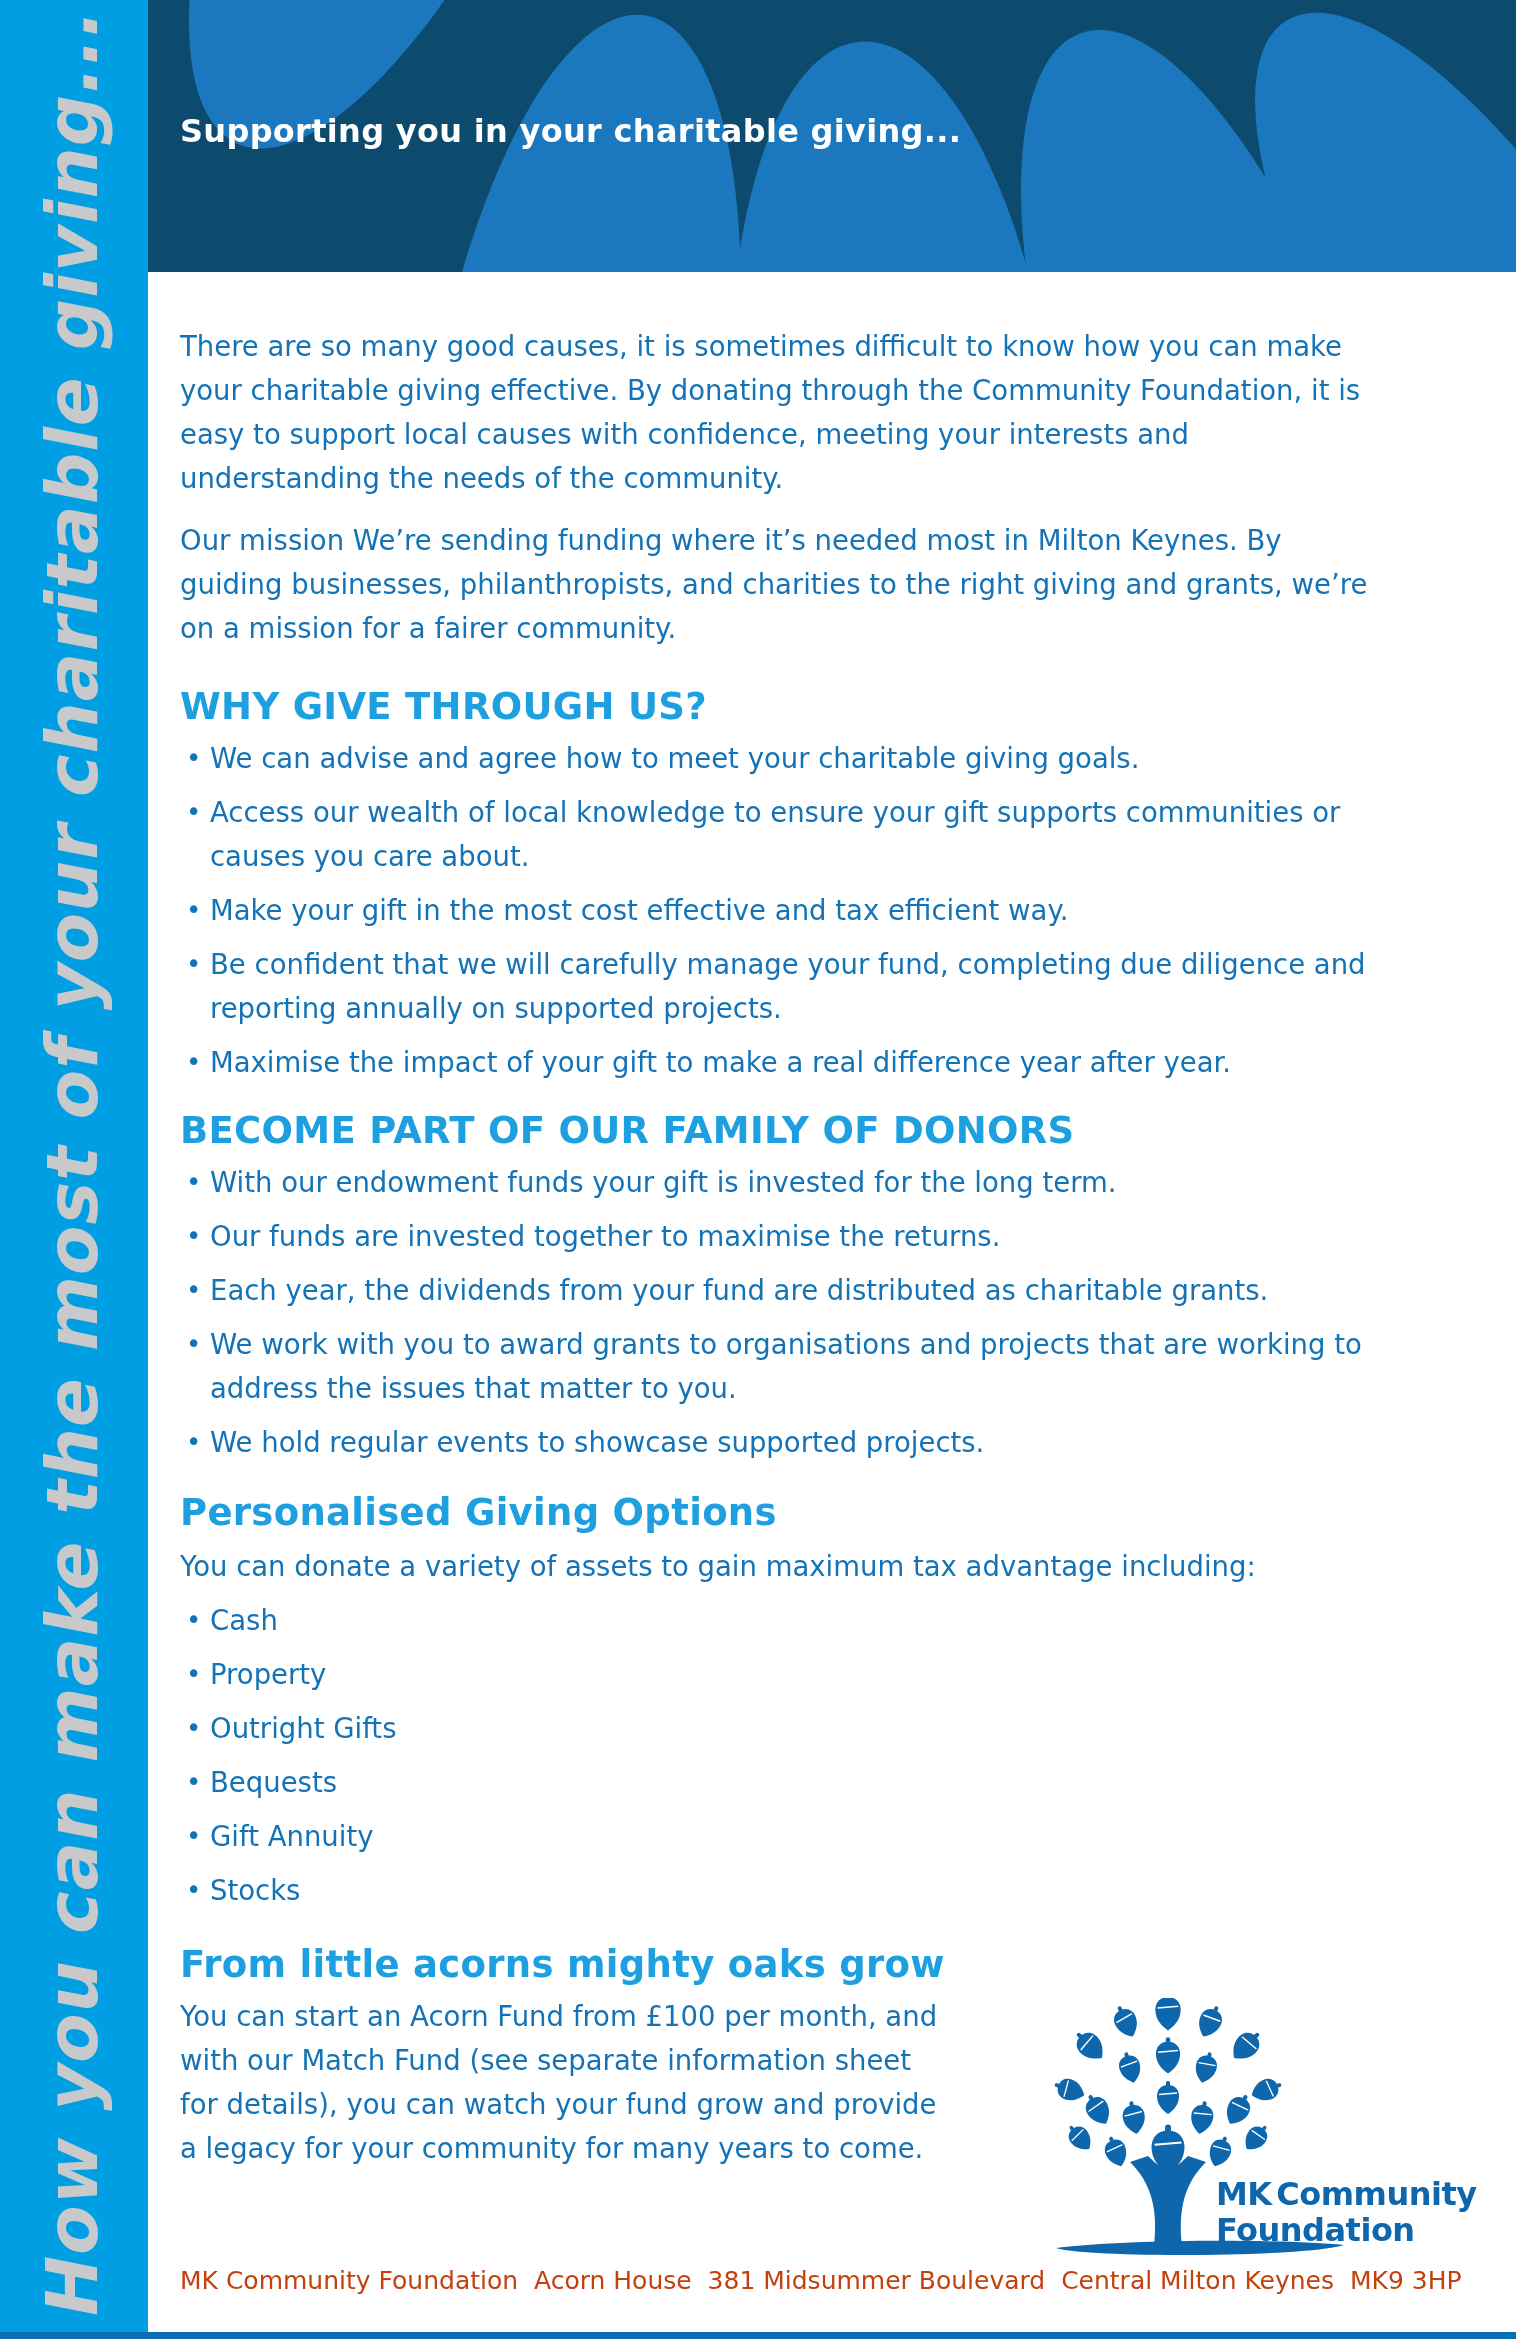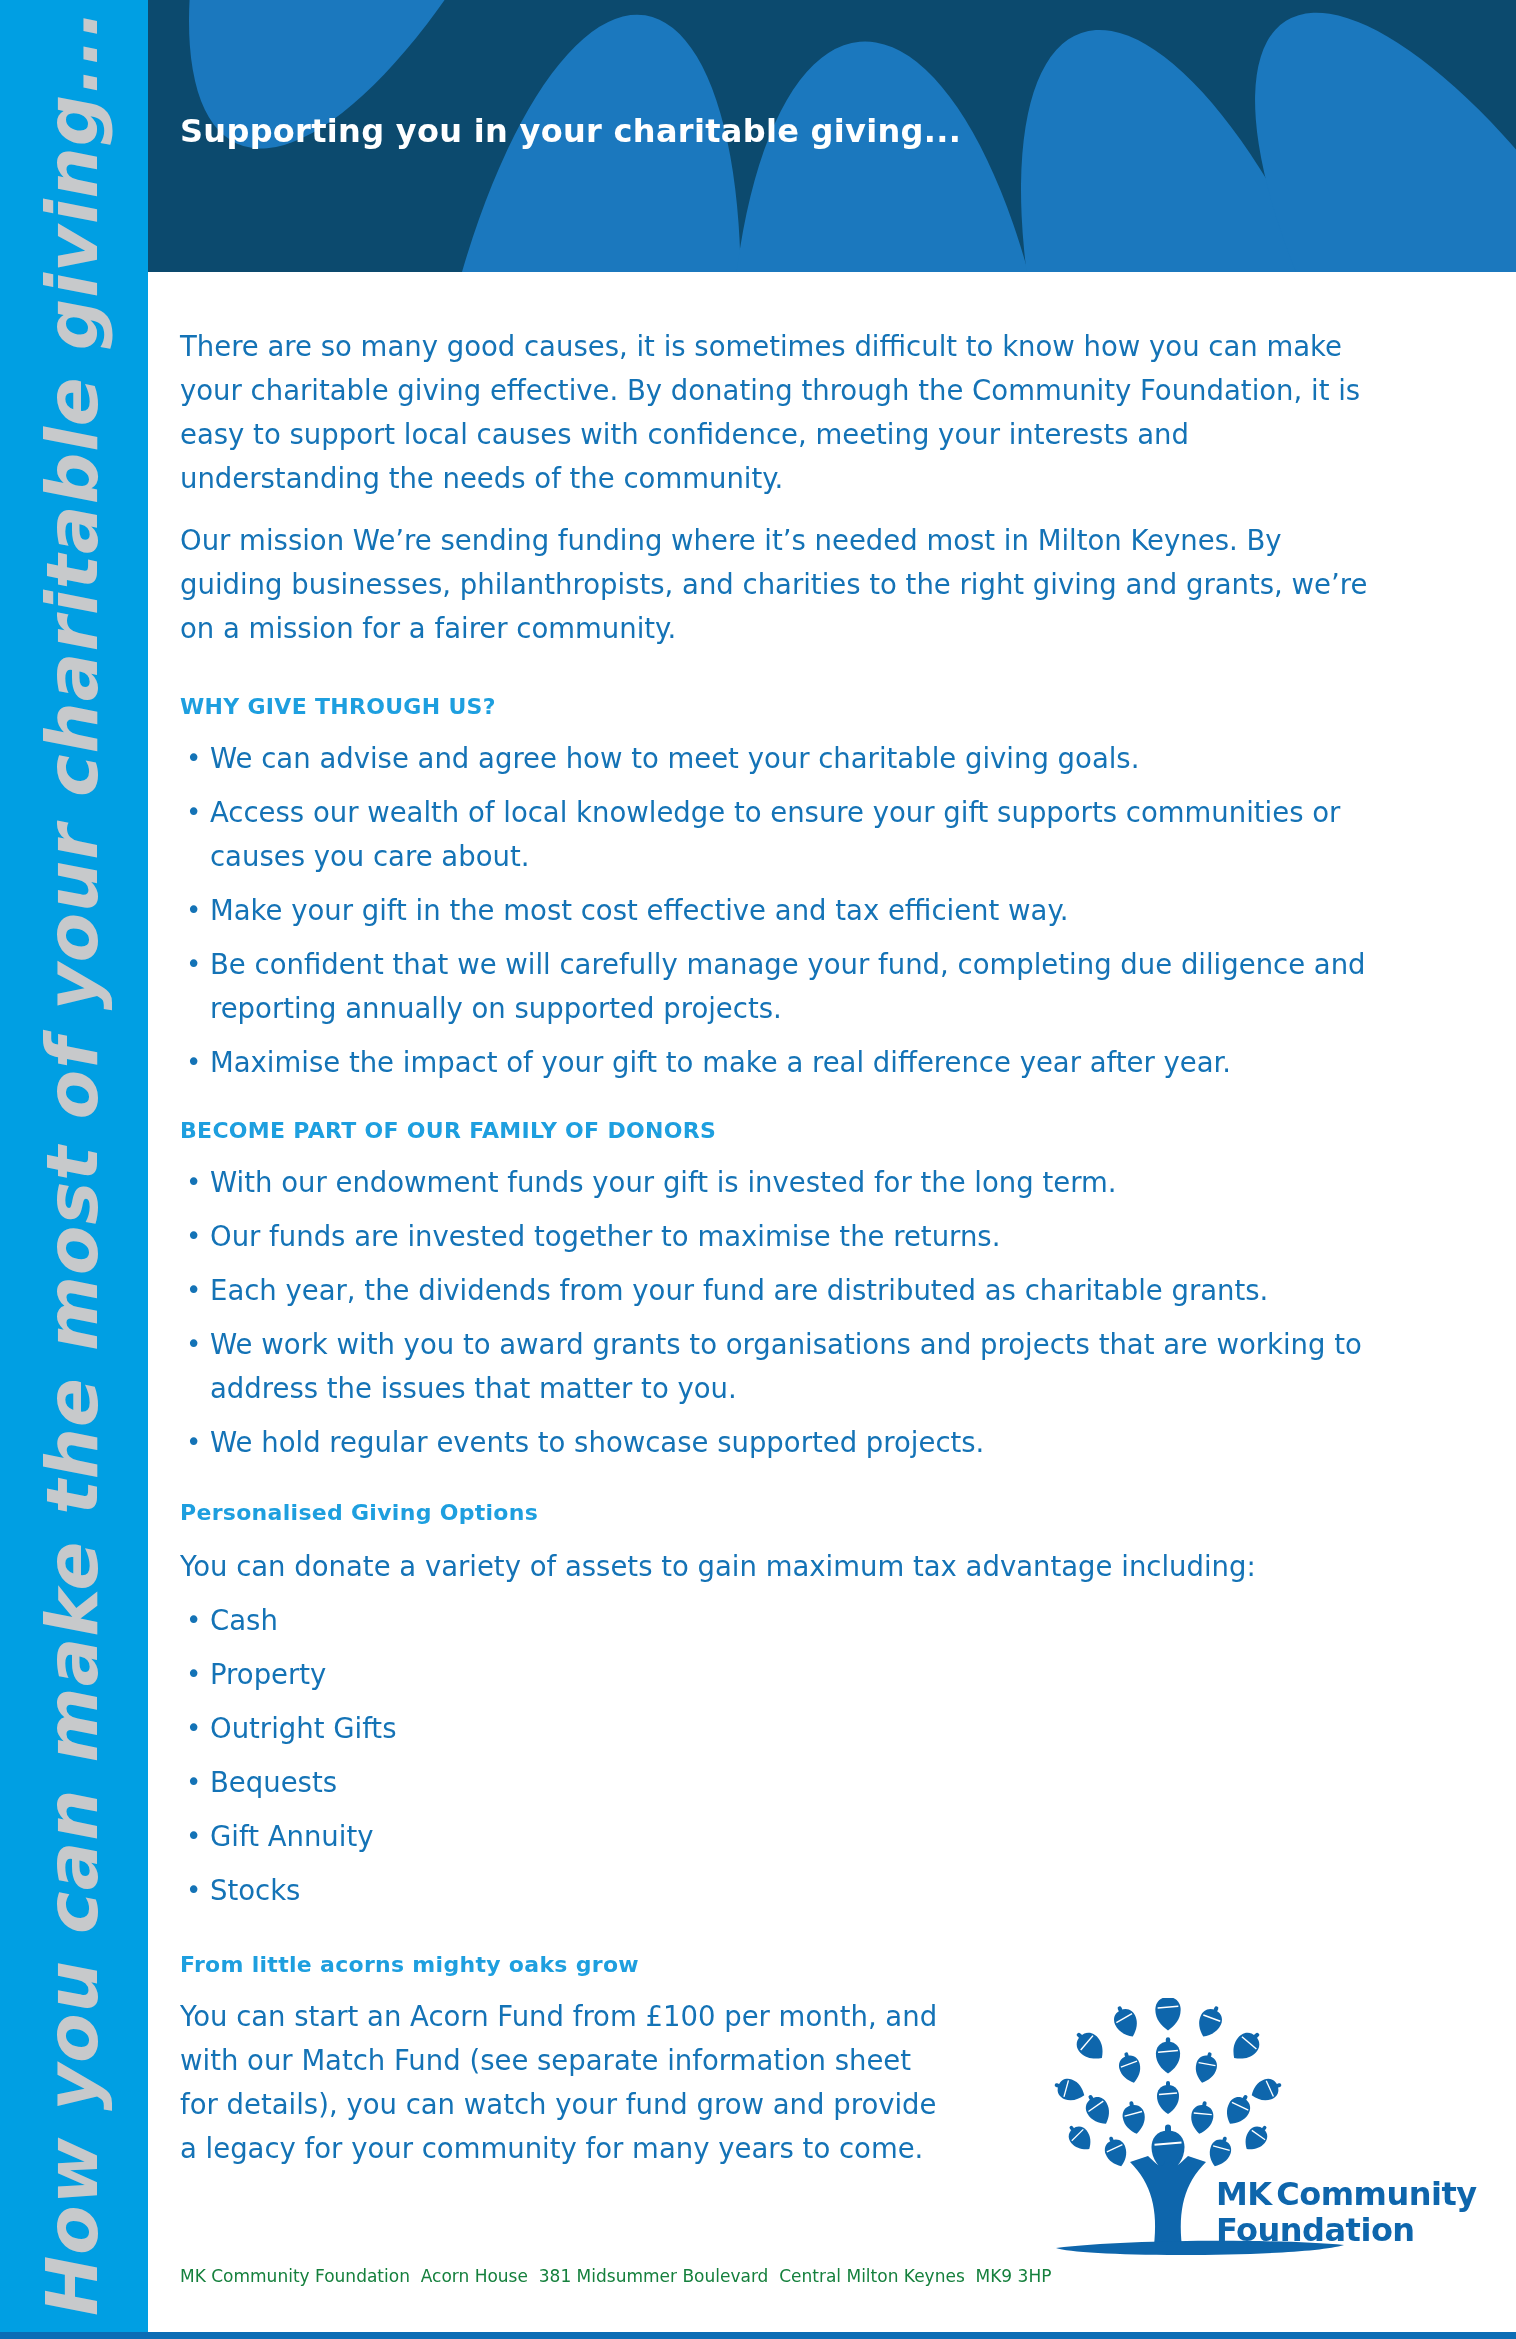--- a/index.html
+++ b/index.html
@@ -51,21 +51,21 @@
     font-size: 27.5px;
     line-height: 44px;
   }
   .para { margin: 0; }
   .p1 { margin-top: 52px; }
   .p2 { margin-top: 18px; }
   .bold-run { font-weight: normal; }
 
   .sec-heading {
     margin: 0;
-    font-size: 22px; font-weight: bold;
+    font-size: 37px; font-weight: bold;
     line-height: 38px;
     color: #1E9FDF;
     letter-spacing: 0.3px;
   }
   .h-why    { margin-top: 38px; }
   .h-family { margin-top: 28px; }
   .h-pers   { margin-top: 30px; }
   .h-acorn  { margin-top: 34px; }
 
   ul.bullets {
@@ -95,22 +95,22 @@
   .logo-text {
     font-family: "DejaVu Sans", sans-serif;
     font-weight: bold;
     letter-spacing: -0.5px;
     word-spacing: -6px;
   }
 
   
   .footer {
     position: absolute; left: 180px; top: 2266px;
-    font-size: 17px;
-    color: #15803d;
+    font-size: 25px;
+    color: #c2410c;
     white-space: pre;
   }
   .bottom-bar {
     position: absolute; left: 0; bottom: 0;
     width: 1516px; height: 7px;
     background: #0C6DB5;
   }
 </style>
 </head>
 <body>

